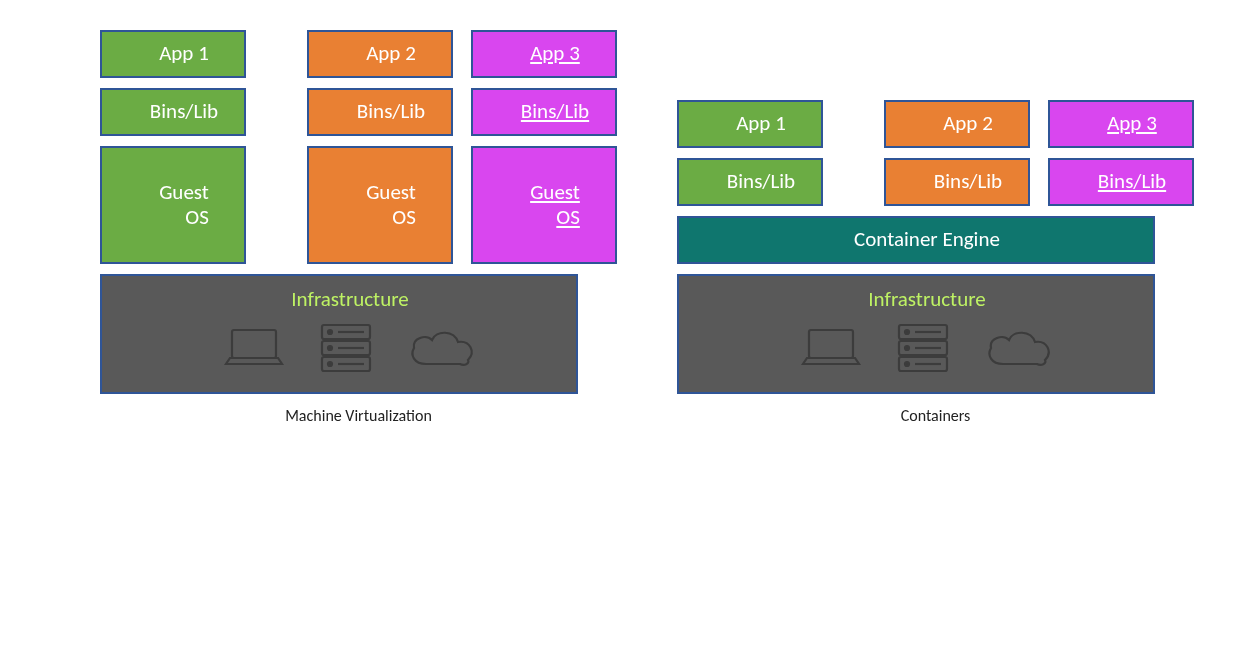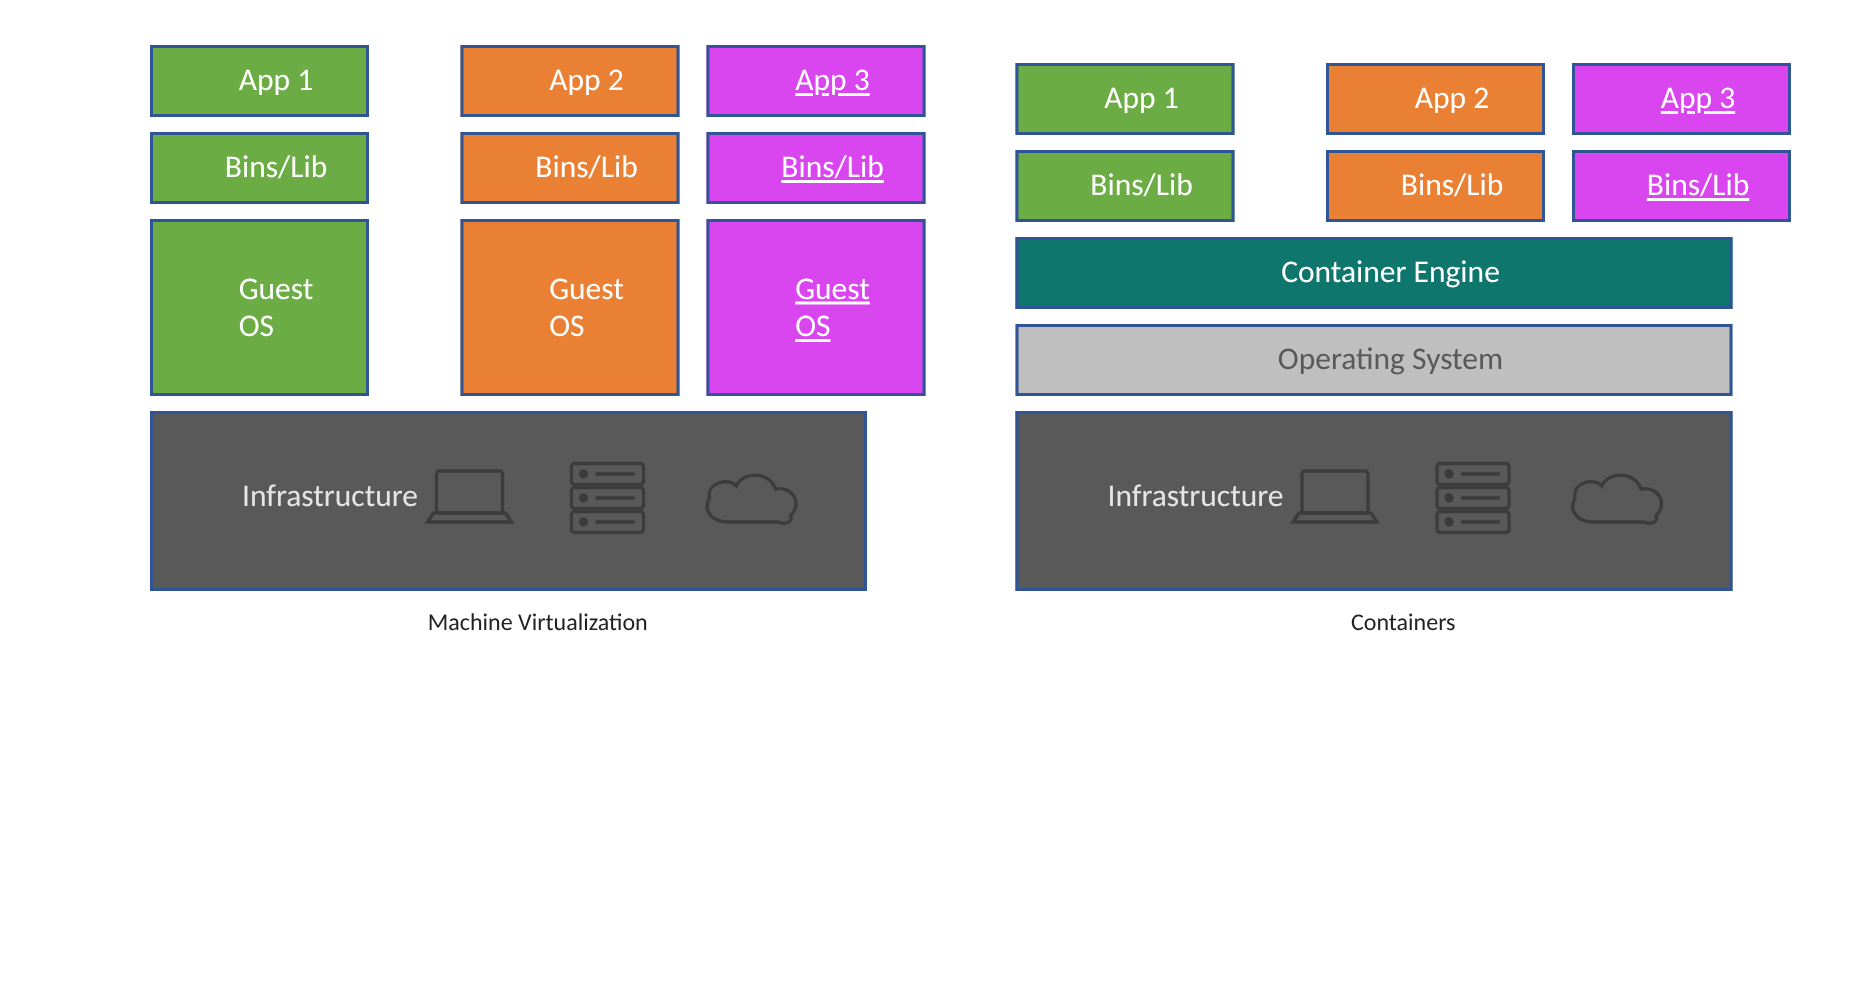--- a/index.html
+++ b/index.html
@@ -28,32 +28,32 @@
   }
   .row {
     display: flex;
     gap: 18px;
   }
   .box {
     border: 2px solid;
     display: flex;
     align-items: center;
     justify-content: center;
-    text-align: left;
+    text-align: right;
     font-size: 21px;
     line-height: 1.2;
     color: #fff;
     padding-left: 22px;
   }
   .box.green  { background: #6bac44; border-color: #2f5597; }
   .box.orange { background: #e98033; border-color: #2f5597; margin-left: 43px; }
   .box.red    { background: #d946ef; border-color: #2f5597; text-decoration: underline; }
   .box.blue   { background: #0f766e; border-color: #2f5597; }
   .box.gray   { background: #bfbfbf; border-color: #2f5597; color: #595959; }
-  .box.dark   { background: #595959; border-color: #2f5597; color: #e5e5e5; }
+  .box.dark   { background: #595959; border-color: #2f5597; color: #bef264; flex-direction: column; }
   .box.dark .infra-label { margin-bottom: 6px; }
   .small { width: 146px; height: 48px; }
   .guest { width: 146px; height: 118px; }
   .wide-vm  { width: 478px; }
   .wide-ct  { width: 478px; }
   .bar   { height: 48px; }
   .bar-tall { height: 120px; }
   .caption {
     font-size: 16px;
     color: #222;
@@ -140,21 +140,20 @@
       </div>
 
       <div class="row">
         <div class="box green small">Bins/Lib</div>
         <div class="box orange small">Bins/Lib</div>
         <div class="box red small">Bins/Lib</div>
       </div>
 
       <div class="box blue wide-ct bar">Container Engine</div>
 
-      <div class="box gray wide-ct bar">Operating System</div>
 
       <div class="box dark wide-ct bar-tall">
         <div class="infra-label">Infrastructure</div>
         <div class="infra-icons">
           <span>
             <svg width="68" height="48" viewBox="0 0 68 48" stroke-width="2.2">
               <rect x="12" y="6" width="44" height="28" rx="2"></rect>
               <path d="M6 40 L62 40 L58 34 L10 34 Z"></path>
             </svg>
           </span>

